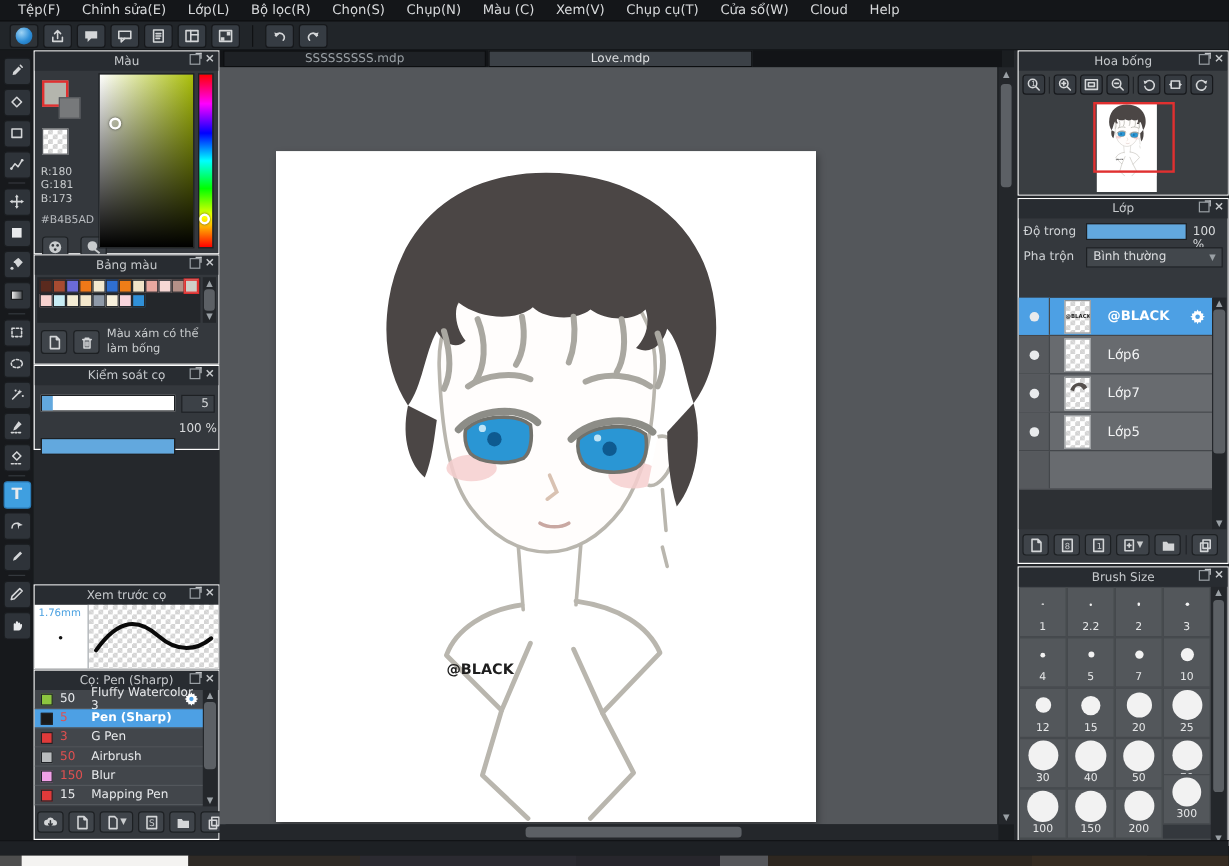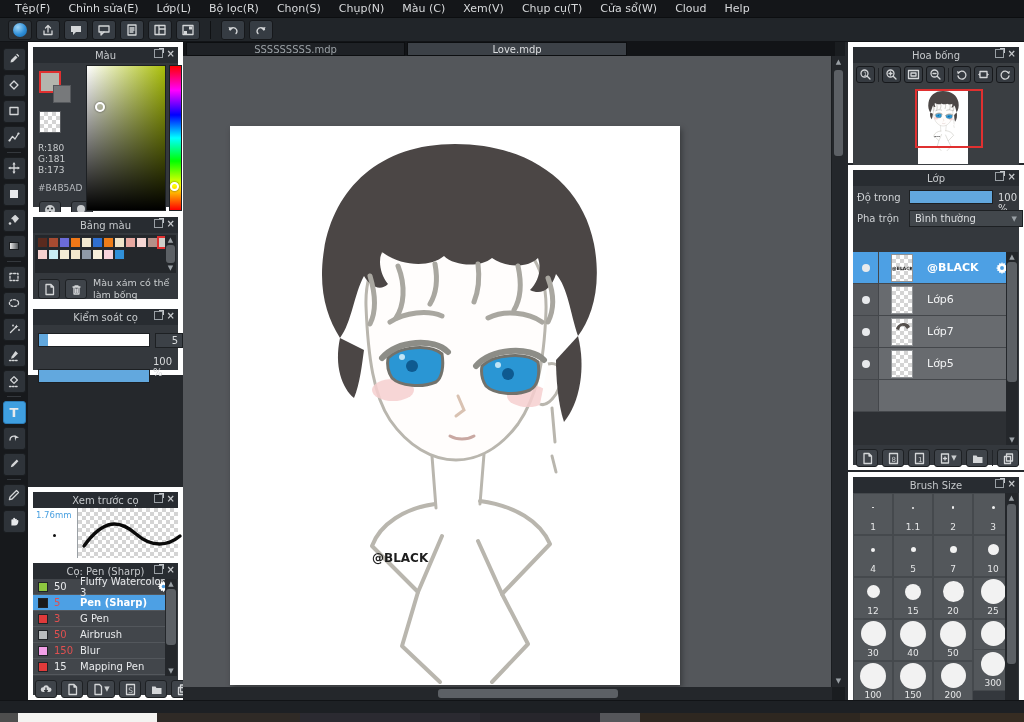--- a/index.html
+++ b/index.html
@@ -22,21 +22,21 @@
   
   #toolcol { left:0; top:42px; width:28px; height:658px; background:#17191c; display:flex; flex-direction:column; align-items:center; padding-top:4px; }
   .tool-btn { width:23px; height:23px; margin:1.5px 0; background:#2e3339; border:1px solid #1a1d20; border-radius:3px; display:flex; align-items:center; justify-content:center; }
   .tool-btn.active { background:#3f9fe0; border-color:#2c7db8; }
   .tool-btn .tch { color:#e8eaec; font-size:13px; font-weight:bold; line-height:1; }
   .tool-sep { width:14px; height:1px; background:#34383d; margin:2px 0; }
   .ti { stroke:#d4d6d8; fill:none; stroke-width:1.3; stroke-linecap:round; stroke-linejoin:round; }
   .tif { fill:#d4d6d8; stroke:none; }
 
   
-  .panel { position:absolute; background:#34383d; border:5px solid #ffffff; }
+  .panel { position:absolute; background:#34383d; border:1px solid #ffffff; }
   .ptitle { height:16px; background:#282c31; display:flex; align-items:center; justify-content:center; position:relative; }
   .ptitle span { color:#c6c9cc; font-size:10px; }
   .ptools { position:absolute; right:3px; top:2px; display:flex; gap:4px; align-items:center; }
   .pop-icon { width:9px; height:9px; border:1px solid #9aa0a5; position:relative; }
   .pop-icon:after { content:""; position:absolute; right:-2px; top:-2px; width:4px; height:4px; border-top:1px solid #c6c9cc; border-right:1px solid #c6c9cc; }
   .close-icon { color:#c6c9cc; font-size:11px; font-weight:bold; line-height:9px; }
 
   
   .checker { background-color:#fff; background-image:linear-gradient(45deg,#d4d4d4 25%,transparent 25%,transparent 75%,#d4d4d4 75%),linear-gradient(45deg,#d4d4d4 25%,transparent 25%,transparent 75%,#d4d4d4 75%); background-size:8px 8px; background-position:0 0,4px 4px; }
   .rgb-text { color:#c9ccce; font-size:9px; line-height:11px; }
@@ -776,21 +776,21 @@
         </div>
     </div>
     <div class="bs-wrap" style="left:0;top:16px;width:160px;height:217px;">
 
       <div class="bs-cell" style="left:0px;top:0px;">
           <div class="bs-circ" style="width:1.5px;height:1.5px;"></div>
           <div class="bs-num">1</div>
         </div>
       <div class="bs-cell" style="left:40px;top:0px;">
           <div class="bs-circ" style="width:2px;height:2px;"></div>
-          <div class="bs-num">1.1</div>
+          <div class="bs-num">2.2</div>
         </div>
       <div class="bs-cell" style="left:80px;top:0px;">
           <div class="bs-circ" style="width:2.5px;height:2.5px;"></div>
           <div class="bs-num">2</div>
         </div>
       <div class="bs-cell" style="left:120px;top:0px;">
           <div class="bs-circ" style="width:3px;height:3px;"></div>
           <div class="bs-num">3</div>
         </div>
 

